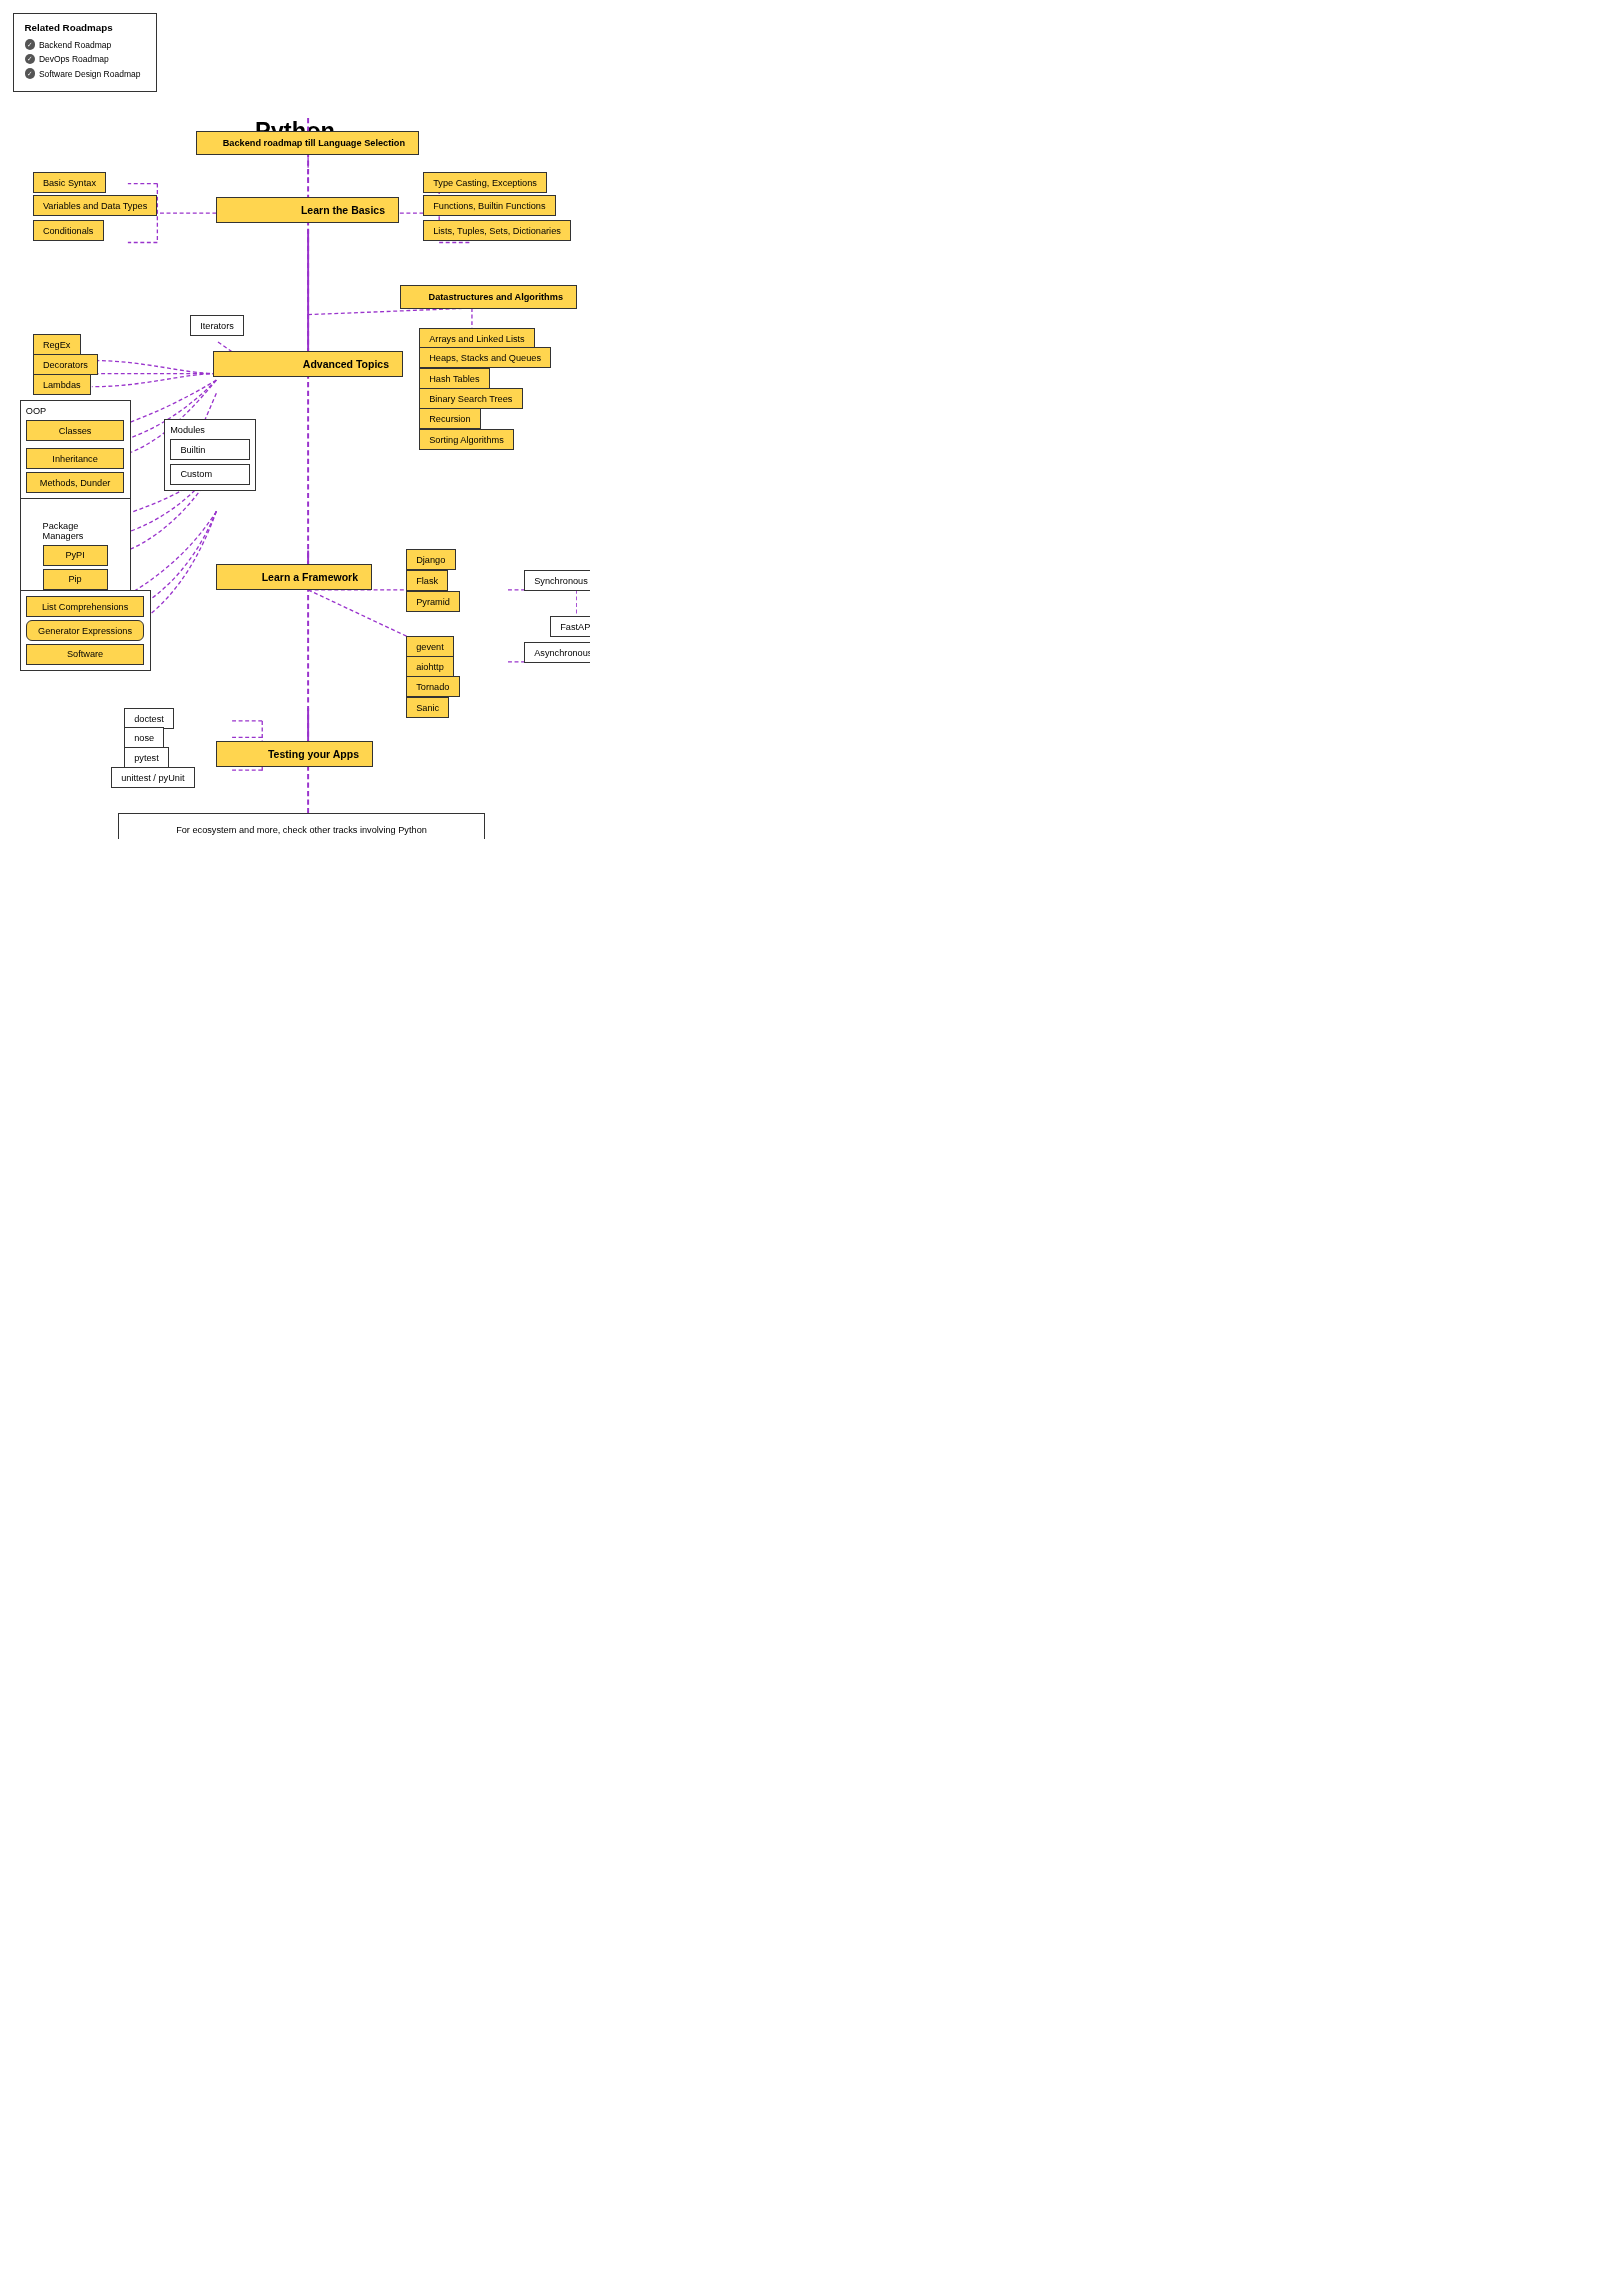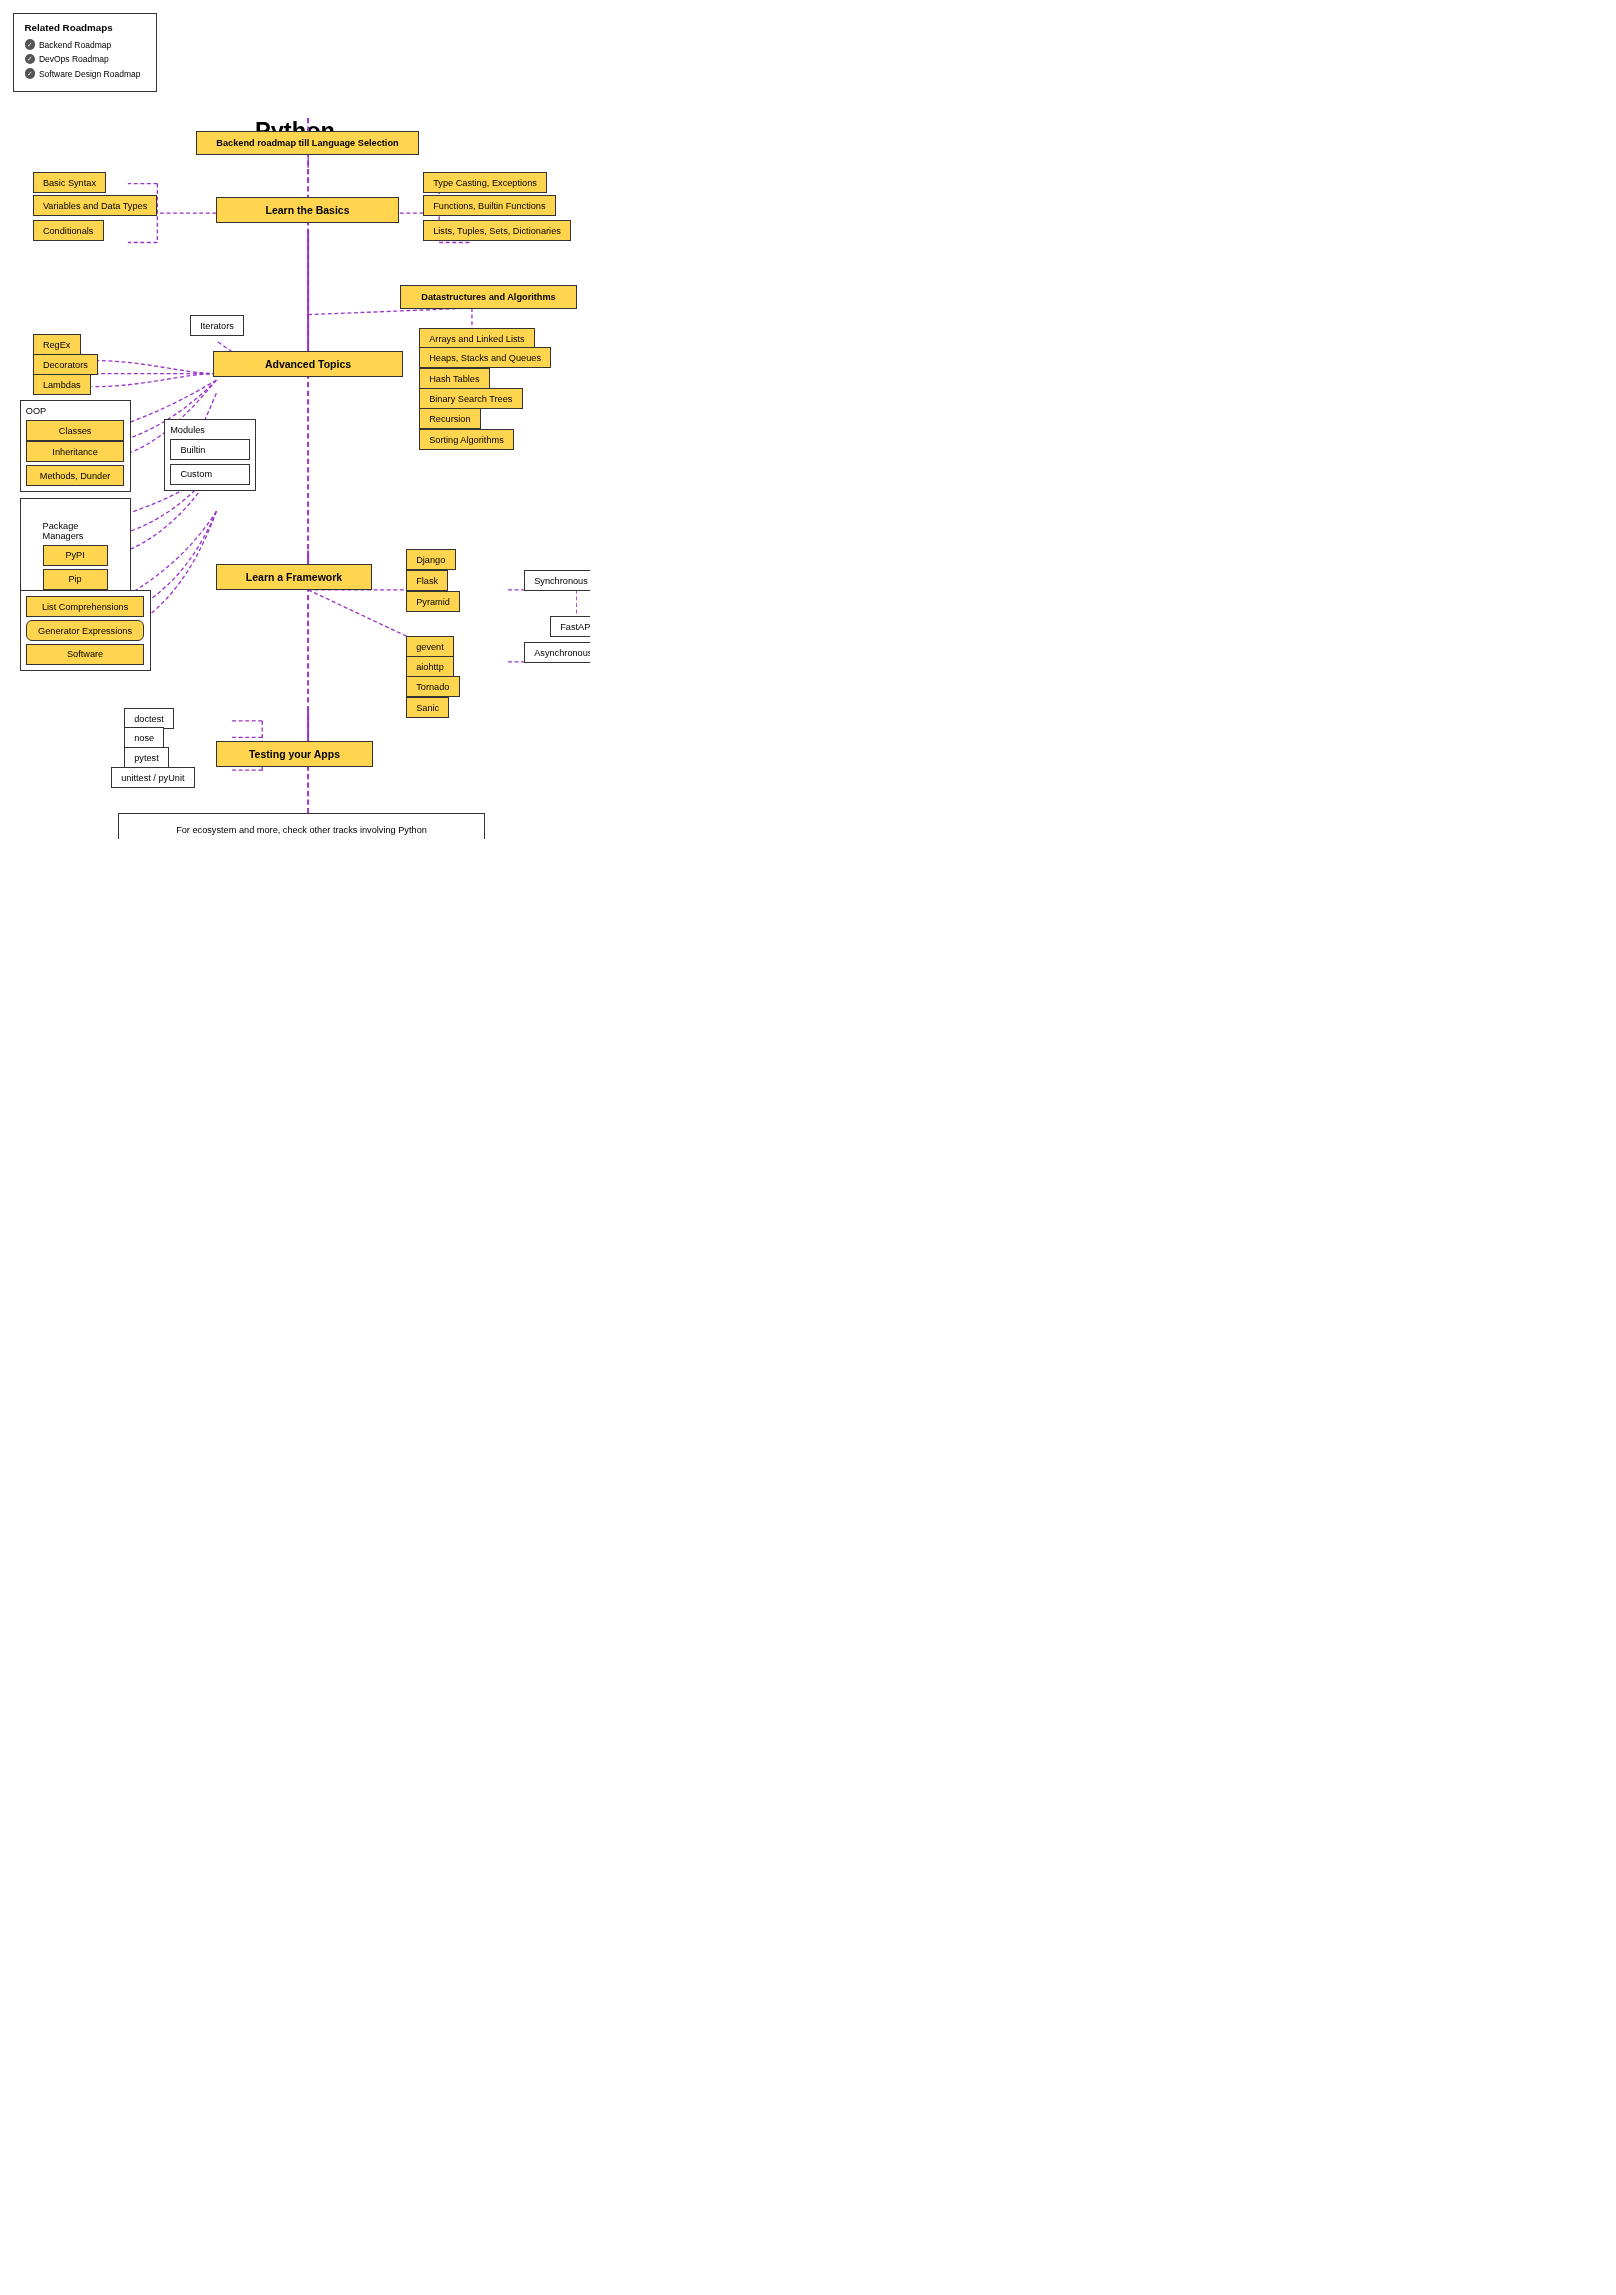--- a/index.html
+++ b/index.html
@@ -139,21 +139,21 @@
       font-size: 9.2px;
       text-align: center;
       white-space: nowrap;
     }
     .box-yellow-large {
       background: #ffd54f;
       border: 1.3px solid #333;
       padding: 5.9px 13px;
       font-size: 10.5px;
       font-weight: bold;
-      text-align: center;
+      text-align: right;
       white-space: nowrap;
     }
     .box-white {
       background: #fff;
       border: 1.3px solid #333;
       padding: 4.6px 9.2px;
       font-size: 9.2px;
       white-space: nowrap;
     }
 
@@ -395,21 +395,21 @@
     <div class="node" style="left:19.7px; top:256px;">
       <div class="box-yellow">Lambdas</div>
     </div>
 
     <div class="node" style="left:177px; top:197px;">
       <div class="box-white">Iterators</div>
     </div>
 
     <div class="oop-group" style="left:6.6px; top:282px; width:111px;">
       <div class="group-label" style="position:relative; margin-bottom:3.9px;">OOP</div>
-      <div class="box-yellow" style="margin-bottom:0;">Classes</div>
+      <div class="box-yellow" style="margin-bottom:7px;">Classes</div>
       <div class="box-yellow" style="margin-bottom:2.6px;">Inheritance</div>
       <div class="box-yellow">Methods, Dunder</div>
     </div>
 
     <div class="modules-group" style="left:151px; top:301px; width:92px;">
       <div class="modules-title">Modules</div>
       <div class="box-white" style="margin-bottom:3.3px;">Builtin</div>
       <div class="box-white">Custom</div>
     </div>
 

